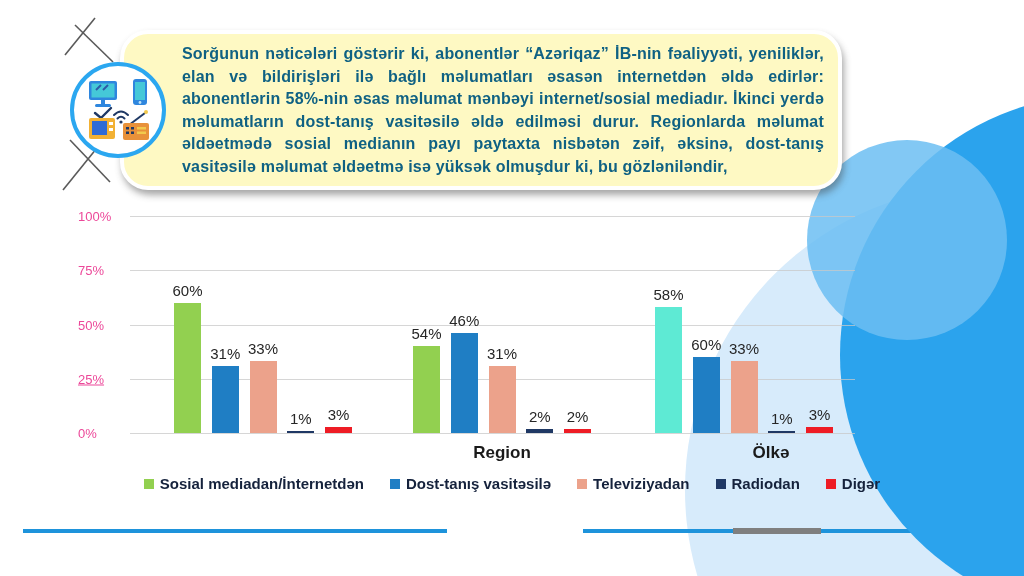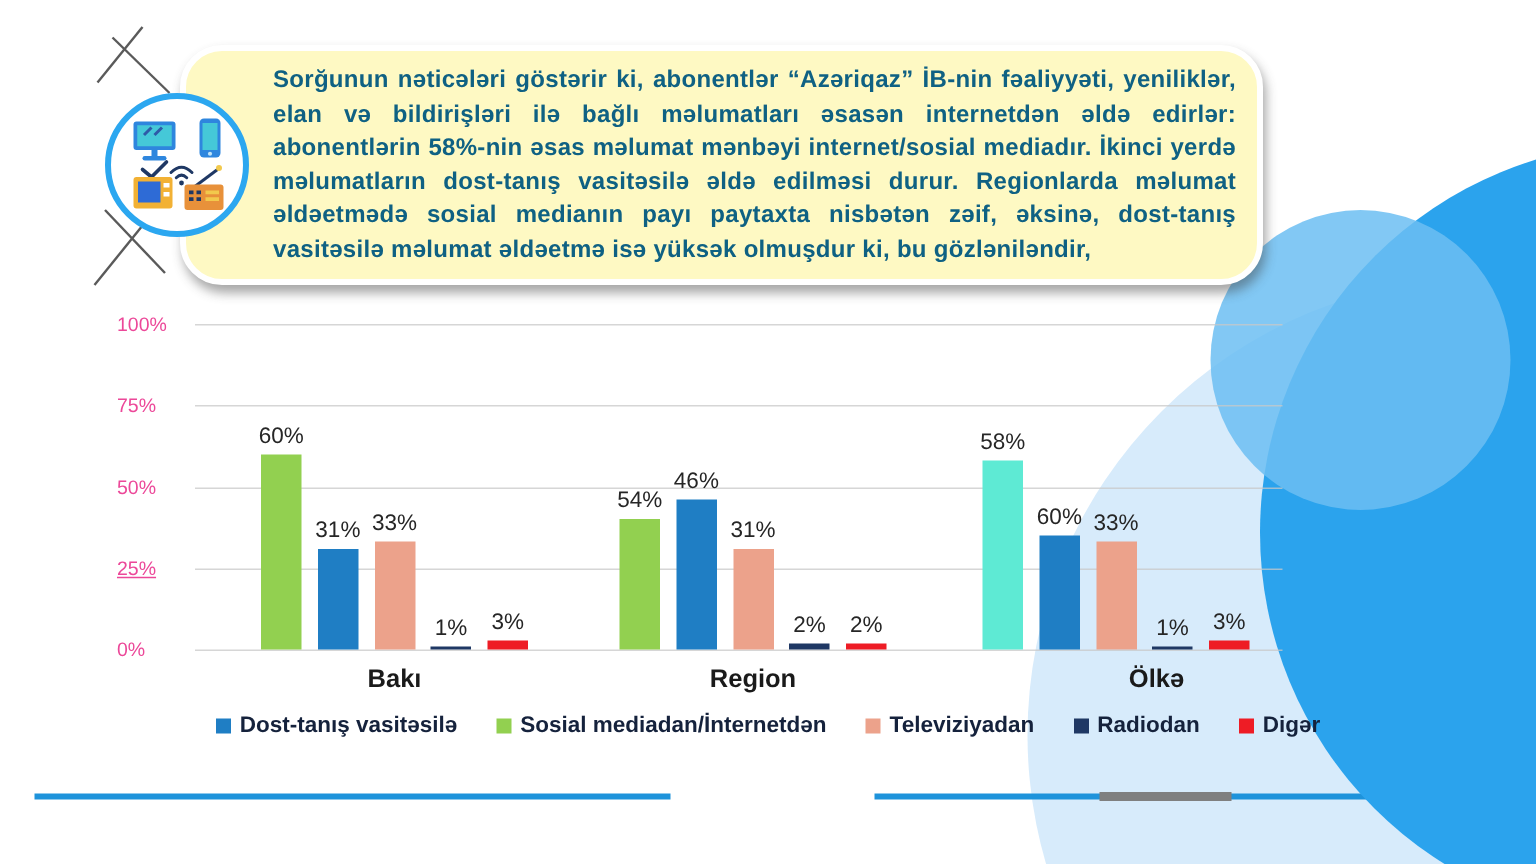--- a/index.html
+++ b/index.html
@@ -148,21 +148,20 @@
           <div class="bar" style="width: 27px; height: 71.61px; background: rgb(236, 162, 139);">
             <div class="bar-label">33%</div>
           </div>
           <div class="bar" style="width: 27px; height: 2.17px; background: rgb(31, 56, 100);">
             <div class="bar-label">1%</div>
           </div>
           <div class="bar" style="width: 27px; height: 6.51px; background: rgb(238, 28, 37);">
             <div class="bar-label">3%</div>
           </div>
         </div>
-        <div class="xlabel" style="left: 44px; width: 178px;">Bakı</div>
         <div class="group" style="left: 283px;">
           <div class="bar" style="width: 27px; height: 87px; background: rgb(146, 208, 80); margin-top: 16px;">
             <div class="bar-label">54%</div>
           </div>
           <div class="bar" style="width: 27px; height: 99.82px; background: rgb(31, 126, 196);">
             <div class="bar-label">46%</div>
           </div>
           <div class="bar" style="width: 27px; height: 67.27px; background: rgb(236, 162, 139);">
             <div class="bar-label">31%</div>
           </div>
@@ -189,28 +188,28 @@
           </div>
           <div class="bar" style="width: 27px; height: 6.51px; background: rgb(238, 28, 37);">
             <div class="bar-label">3%</div>
           </div>
         </div>
         <div class="xlabel" style="left: 552px; width: 178px;">Ölkə</div>
       </div>
     <div id="xlabels"></div>
     <div class="legend" id="legend">
         <div class="legend-item">
+          <span class="legend-swatch" style="background: rgb(146, 208, 80);"></span>
+          <span class="legend-text">Sosial mediadan/İnternetdən</span>
+        </div>
+        <div class="legend-item">
           <span class="legend-swatch" style="background: rgb(31, 126, 196);"></span>
           <span class="legend-text">Dost-tanış vasitəsilə</span>
         </div>
         <div class="legend-item">
-          <span class="legend-swatch" style="background: rgb(146, 208, 80);"></span>
-          <span class="legend-text">Sosial mediadan/İnternetdən</span>
-        </div>
-        <div class="legend-item">
           <span class="legend-swatch" style="background: rgb(236, 162, 139);"></span>
           <span class="legend-text">Televiziyadan</span>
         </div>
         <div class="legend-item">
           <span class="legend-swatch" style="background: rgb(31, 56, 100);"></span>
           <span class="legend-text">Radiodan</span>
         </div>
         <div class="legend-item">
           <span class="legend-swatch" style="background: rgb(238, 28, 37);"></span>
           <span class="legend-text">Digər</span>

